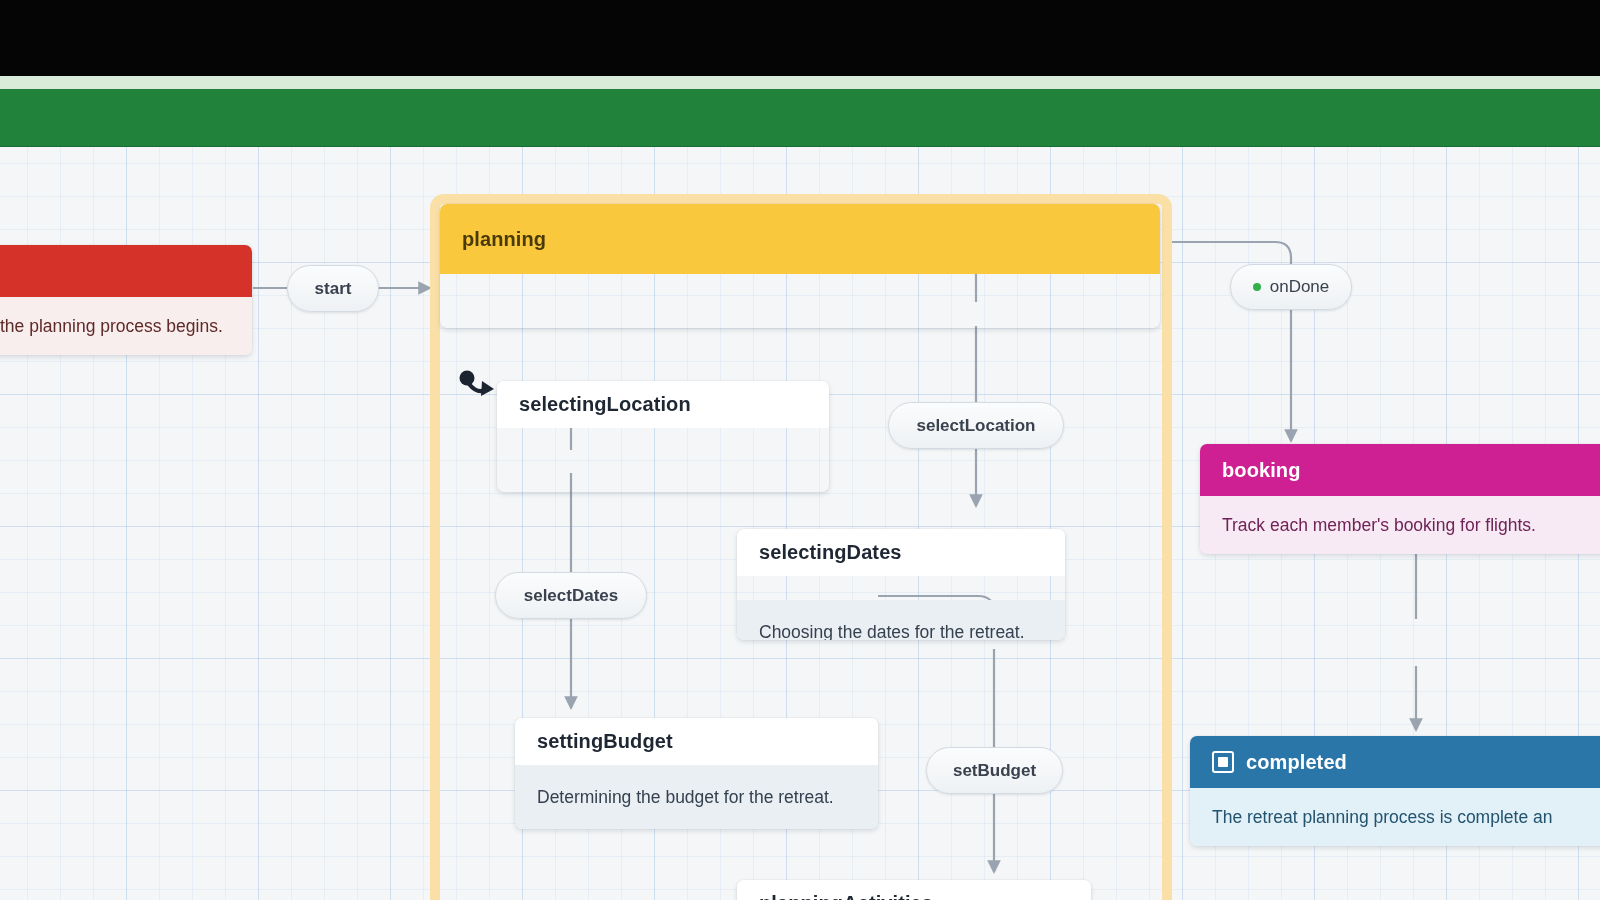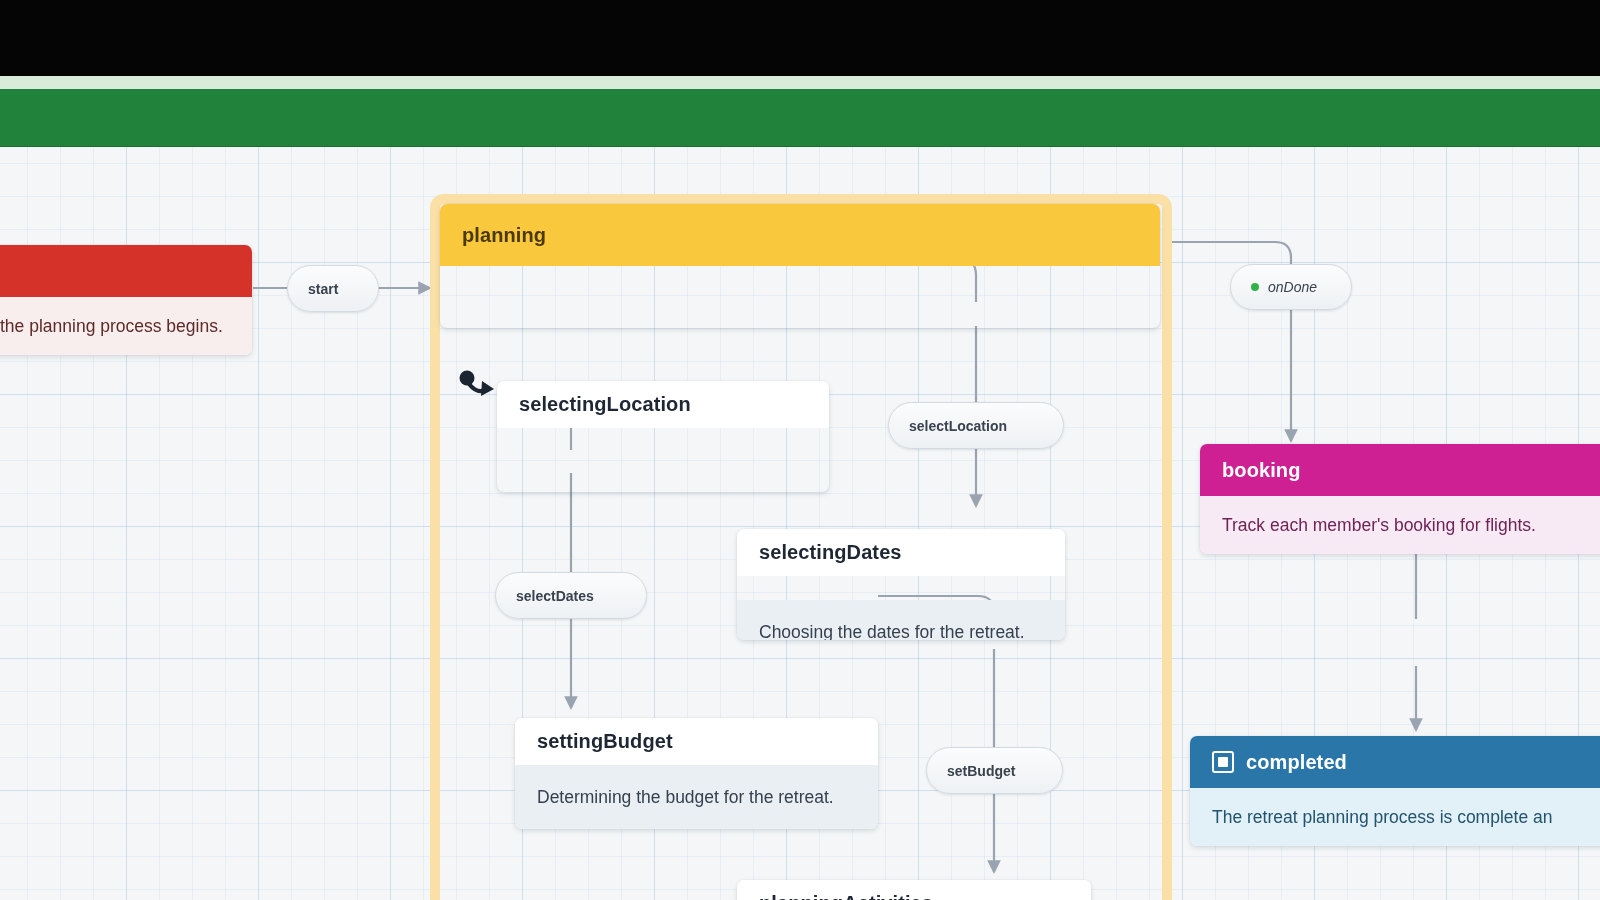--- a/index.html
+++ b/index.html
@@ -135,32 +135,33 @@
     background: #ffffff;
     border-radius: 1px;
   }
 
   
   .pill {
     position: absolute;
     box-sizing: border-box;
     display: flex;
     align-items: center;
+    justify-content: center;
     gap: 9px;
     border-radius: 999px;
     background: linear-gradient(180deg, #fbfcfd 0%, #eef1f4 100%);
     border: 1px solid #d3dae1;
     box-shadow: 0 1px 2.5px rgba(40,55,75,0.12);
-    font-size: 14px;
+    font-size: 17px;
     font-weight: bold;
     color: #39424e;
     white-space: nowrap;
     padding: 0 20px;
   }
-  .pill.italic { font-style: italic; font-weight: normal; color: #39424e; }
+  .pill.italic { font-weight: normal; color: #39424e; }
   .dot-green {
     width: 8px; height: 8px; border-radius: 50%;
     background: #32b14a; flex: none;
   }
 
   
   .initial-marker { position: absolute; }
 </style>
 </head>
 <body>
@@ -211,21 +212,21 @@
         <path d="M 469 238 Q 478 249 487 243" fill="none" stroke="#1b2430" stroke-width="4.2"></path>
         <path d="M 482 235 L 494 243 L 481 250 z" fill="#1b2430"></path>
       </g>
     </svg>
 
     <div class="layer nodes">
 
       <div class="group-state" style="left:430px; top:48px; width:742px; height:760px;"></div>
 
       <div class="state-card th-yellow" style="left:440px; top:58px; width:720px; height:124px;">
-        <div class="state-head" style="height:62px;">planning</div>
+        <div class="state-head" style="height:70px;">planning</div>
       </div>
 
       <div class="state-card th-red" style="left:-140px; top:99px; width:392px; height:110px;">
         <div class="state-head" style="height:52px;"></div>
         <div class="state-body" style="height:58px; padding-left:140px;">the planning process begins.</div>
       </div>
 
       <div class="state-card th-plain" style="left:497px; top:235px; width:332px; height:111px;">
         <div class="state-head" style="height:47px;">selectingLocation</div>
       </div>

